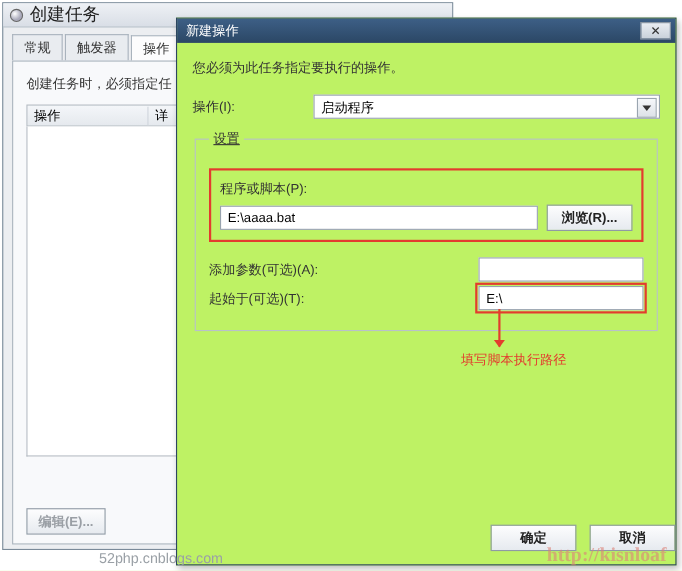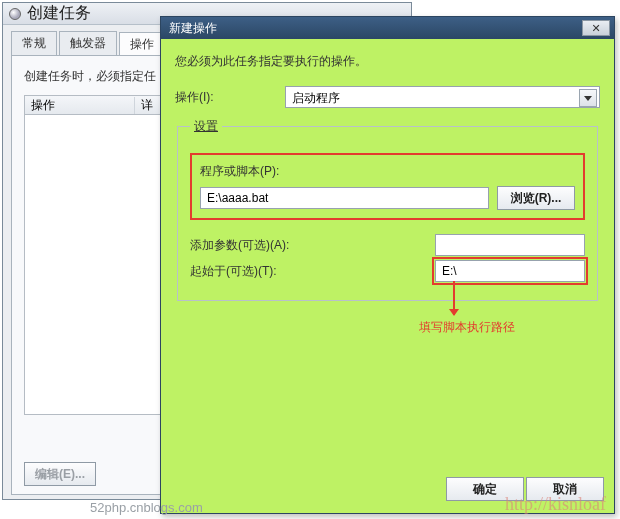--- a/index.html
+++ b/index.html
@@ -204,36 +204,37 @@
   }
   .ann-text {
     position: absolute;
     left: 258px; top: 280px;
     color: #e33c2e;
     font-size: 12px;
   }
 
   .dlg-footer {
     position: absolute;
-    right: 10px; bottom: 12px;
-    display: flex; gap: 2px; align-items: center;
+    right: 0; bottom: 12px;
+    display: flex; gap: 12px; align-items: center;
   }
   .watermark-left {
     position: absolute;
     left: 90px; bottom: 4px;
     color: #9aa0a6; font-size: 13px;
     z-index: 10;
   }
   .watermark-right {
     position: absolute;
     right: 14px; bottom: 4px;
     color: rgba(220,130,120,.6);
     font-size: 18px;
     font-family: Georgia, serif;
     z-index: 10;
+    font-weight: bold;
   }
 </style>
 </head>
 <body>
 
 <div class="win-back">
   <div class="titlebar">
     <span class="icon"></span>
     <span>创建任务</span>
   </div>

